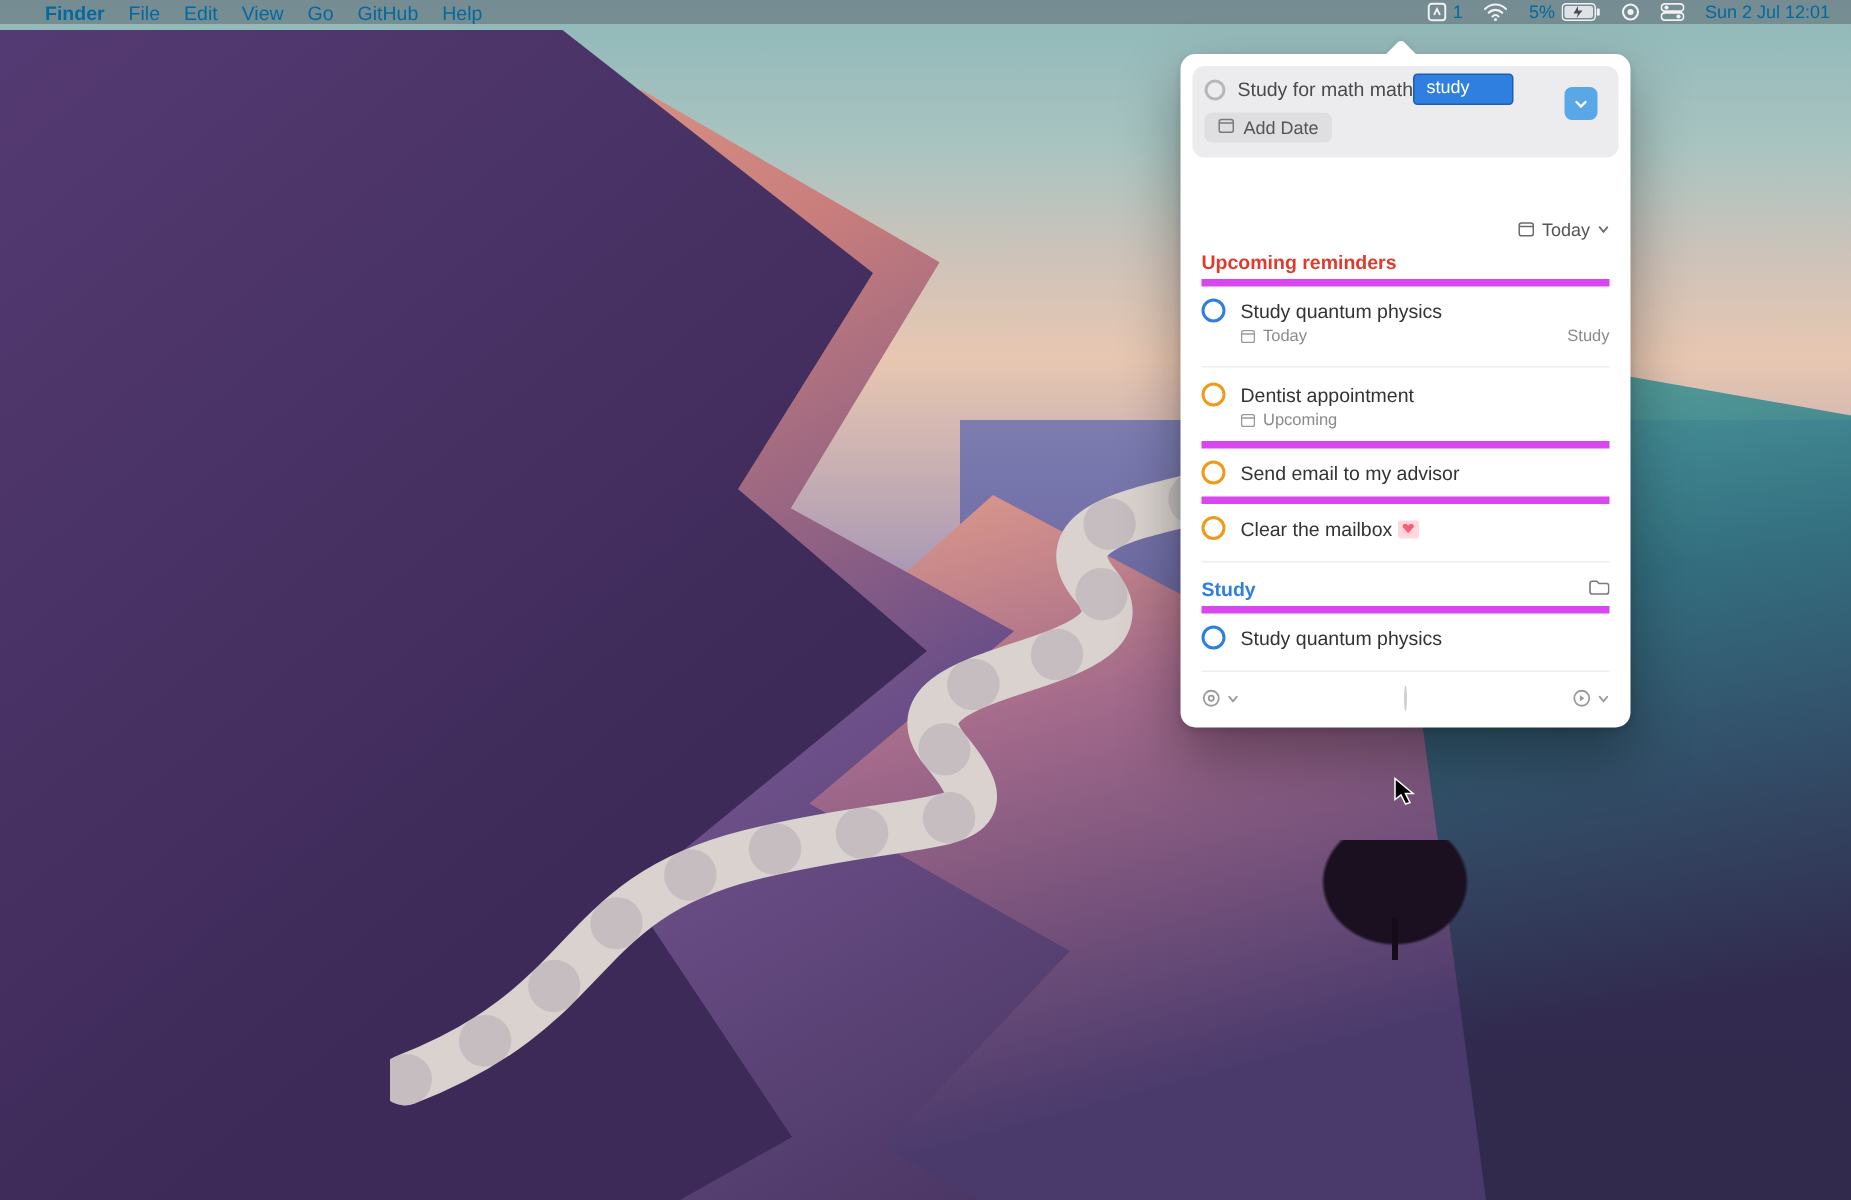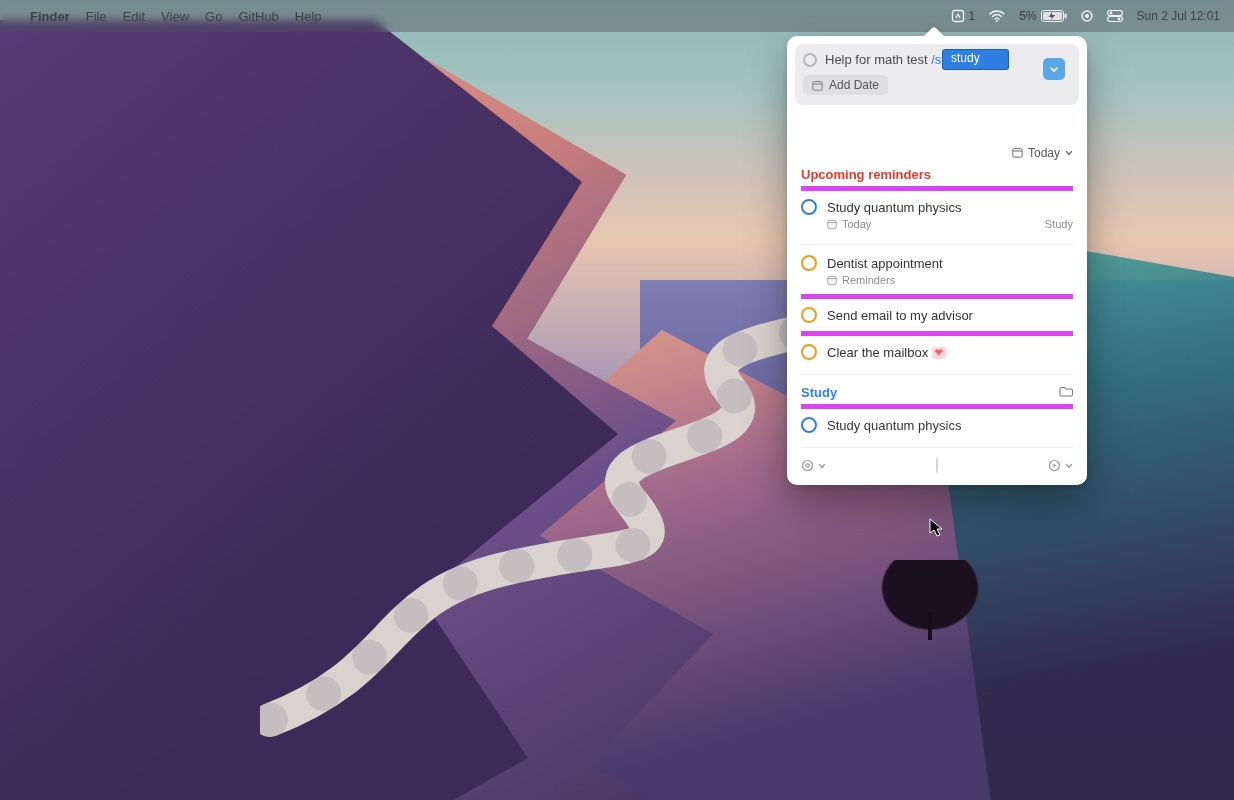--- a/index.html
+++ b/index.html
@@ -37,23 +37,23 @@
     position:absolute; left:260px; top:300px; width:640px; height:520px;
   }
   .road svg { width:100%; height:100%; }
   .tree { position:absolute; left:870px; top:560px; width:120px; height:80px;
     background: radial-gradient(ellipse at 50% 35%, #1b1020 0%, #1b1020 55%, transparent 58%);
   }
   .tree::after{content:"";position:absolute;left:58px;top:52px;width:4px;height:28px;background:#140c19;}
 
   
   .menubar {
-    position:absolute; top:0; left:0; right:0; height:32px;
+    position:absolute; top:0; left:0; right:0; height:16px;
     display:flex; align-items:center; justify-content:space-between;
-    padding:0 14px; font-size:13px; color:#404040;
+    padding:0 14px; font-size:13px; color:#0369a1;
     background: rgba(80,80,92,.42); backdrop-filter: blur(4px);
   }
   .menubar .left, .menubar .right { display:flex; align-items:center; gap:16px; }
   .menubar .left span:first-child { font-size:14px; }
   .menubar .left .appname { font-weight:600; }
   .menubar .right { gap:14px; font-size:12px; }
   .menubar .right .ico { display:inline-flex; align-items:center; gap:4px; }
   .menubar svg { display:block; }
 
   
@@ -80,21 +80,21 @@
   .autocomplete {
     position:absolute; left:140px; top:-2px; height:19px; padding:1px 28px 1px 8px;
     background:#2f7fe0; color:#fff; font-size:12px; border-radius:2px;
     box-shadow:0 0 0 1px #1f5db0;
   }
   .compose .expand {
     position:absolute; right:6px; top:6px; width:22px; height:22px; border-radius:5px;
     background:#5aa7e8; display:flex; align-items:center; justify-content:center;
   }
   .compose-row2 { margin-top:8px; }
-  .datechip { display:inline-flex; align-items:center; gap:6px; background:#dfdfe2;
+  .datechip { display:inline-flex; gap:6px; background:#dfdfe2;
     border-radius:5px; padding:3px 9px; font-size:12px; color:#555; }
 
   .section { padding:2px 14px 6px 14px; }
   .section-head { display:flex; align-items:center; justify-content:space-between; padding:8px 0 4px; }
   .section-head .title { font-weight:700; font-size:13px; }
   .title-red { color:#e03a2f;margin-top:44px; }
   .title-orange { color:#f09a1a; }
   .title-blue { color:#2f7fe0; }
   .today-filter { display:inline-flex; align-items:center; gap:5px; font-size:12px; color:#555; }
 
@@ -187,21 +187,21 @@
     <span>Sun 2 Jul  12:01</span>
   </div>
 </div>
 
 <div class="popover">
 
   <div class="compose">
     <div class="compose-row1">
       <span class="bullet"></span>
       <span class="compose-text">
-        <span class="typed">Help for math test </span><span class="slash">/study</span>
+        <span class="typed">Study for math math </span><span class="slash">/study</span>
       </span>
       <span class="autocomplete">study</span>
       <span class="expand">
         <svg width="10" height="10" viewBox="0 0 10 10">
             <path d="M2 4l3 3 3-3" stroke="#fff" stroke-width="1.6" fill="none" stroke-linecap="round"></path>
           </svg>
       </span>
     </div>
     <div class="compose-row2">
       <span class="datechip">
@@ -254,21 +254,21 @@
       <div class="item-row">
         <span class="ring orange"></span>
         <span class="item-title">Dentist appointment</span>
       </div>
       <div class="item-sub">
         <span class="sublabel">
           <svg width="10" height="10" viewBox="0 0 11 11">
               <rect x="0.8" y="1.6" width="9.4" height="8.6" rx="1.6" fill="none" stroke="#9a9a9e" stroke-width="1"></rect>
               <line x1="0.8" y1="4" x2="10.2" y2="4" stroke="#9a9a9e" stroke-width="1"></line>
             </svg>
-          <span>Reminders</span>
+          <span>Upcoming</span>
         </span>
         <span></span>
       </div>
     </div>
 
     <div class="item">
       <div class="item-row">
         <span class="ring orange"></span>
         <span class="item-title">Send email to my advisor</span>
       </div>

